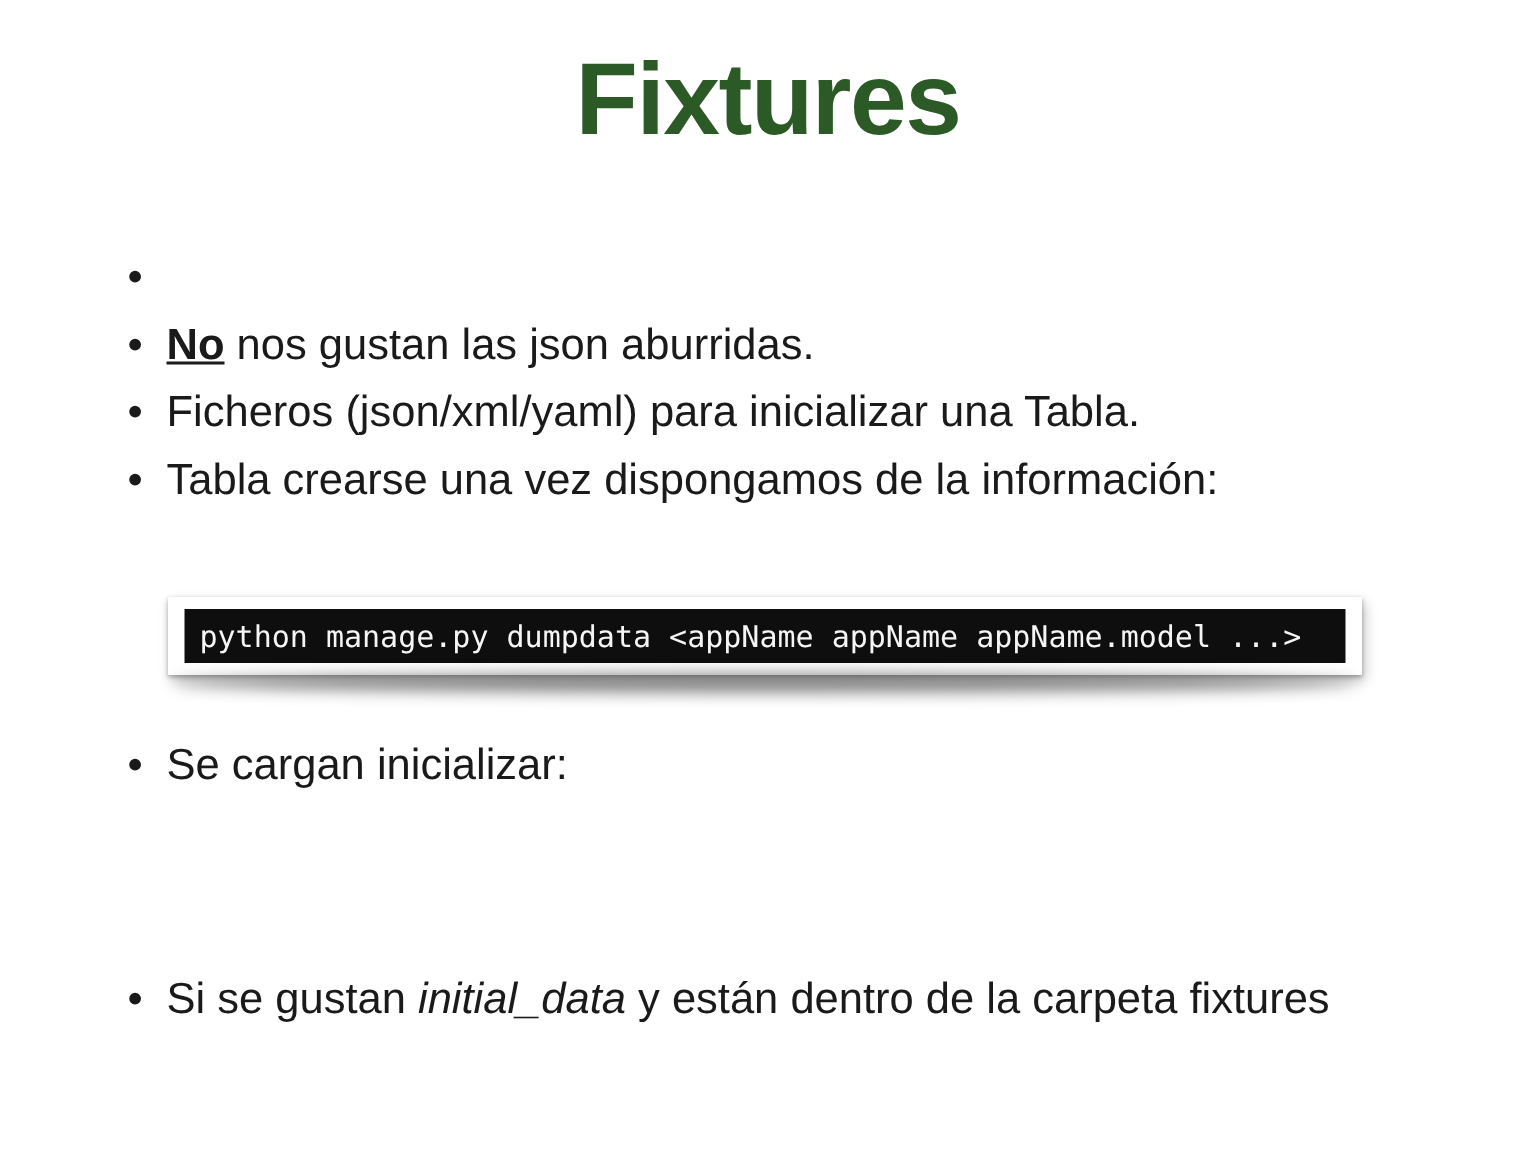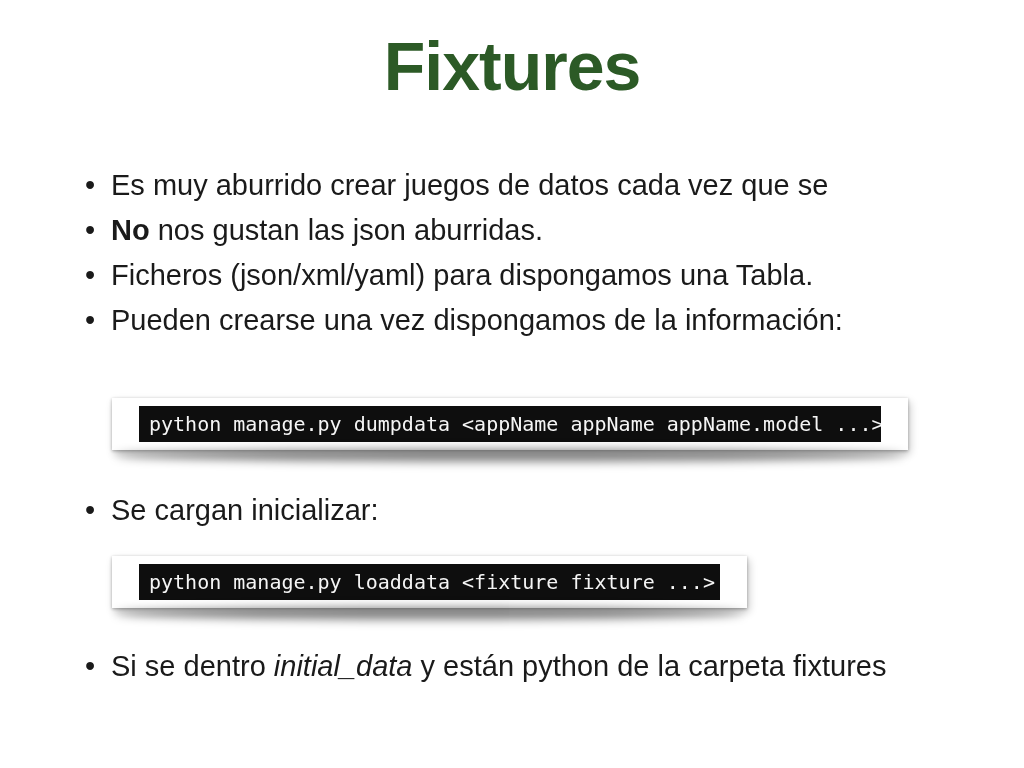--- a/index.html
+++ b/index.html
@@ -39,27 +39,27 @@
     font-size: 29px;
     line-height: 45px;
   }
   .bullets-top { top: 163px; }
   .bullets-b5  { top: 488px; }
   .bullets-b6  { top: 644px; }
   .bullet { display: flex; align-items: flex-start; }
   .dot { flex: 0 0 26px; width: 26px; }
   .btext { flex: 1 1 auto; }
   .bline { display: block; }
-  .b-bold { font-weight: 700; }
+  .b-bold { font-weight: 700; text-decoration: underline; }
   .b-italic { }
   .code-card {
     position: absolute;
     box-sizing: border-box;
     background: #ffffff;
-    padding: 8px 27px;
+    padding: 8px 11px;
     box-shadow: 0 1px 3px rgba(0,0,0,0.30), 2px 4px 8px rgba(0,0,0,0.22);
   }
   .card1 { top: 398px; left: 112px; width: 796px; }
   .card2 { top: 556px; left: 112px; width: 635px; }
   .card-shadow {
     position: absolute;
     left: 4px;
     right: 4px;
     bottom: -12px;
     height: 13px;
@@ -85,42 +85,41 @@
 
 <div class="slide">
 
   <h1 class="title">Fixtures</h1>
 
   <div class="bullets bullets-top">
 
     <div class="bullet">
       <span class="dot">•</span>
       <span class="btext">
-        <span class="bline">Es muy aburrido crear juegos de datos cada vez que se</span>
       </span>
     </div>
 
     <div class="bullet">
       <span class="dot">•</span>
       <span class="btext">
         <span class="bline"><b class="b-bold">No</b><span> nos gustan las json aburridas.</span></span>
       </span>
     </div>
 
     <div class="bullet">
       <span class="dot">•</span>
       <span class="btext">
-        <span class="bline">Ficheros (json/xml/yaml) para dispongamos una Tabla.</span>
+        <span class="bline">Ficheros (json/xml/yaml) para inicializar una Tabla.</span>
       </span>
     </div>
 
     <div class="bullet">
       <span class="dot">•</span>
       <span class="btext">
-        <span class="bline">Pueden crearse una vez dispongamos de la información:</span>
+        <span class="bline">Tabla crearse una vez dispongamos de la información:</span>
       </span>
     </div>
 
   </div>
 
   <div class="code-card card1">
     <div class="code-bar">
       <code>python manage.py dumpdata &lt;appName appName appName.model ...&gt;</code>
     </div>
     <div class="card-shadow"></div>
@@ -128,29 +127,23 @@
 
   <div class="bullets bullets-b5">
     <div class="bullet">
       <span class="dot">•</span>
       <span class="btext">
         <span class="bline">Se cargan inicializar:</span>
       </span>
     </div>
   </div>
 
-  <div class="code-card card2">
-    <div class="code-bar">
-      <code>python manage.py loaddata &lt;fixture fixture ...&gt;</code>
-    </div>
-    <div class="card-shadow"></div>
-  </div>
 
   <div class="bullets bullets-b6">
     <div class="bullet">
       <span class="dot">•</span>
       <span class="btext">
-        <span class="bline"><span>Si se dentro </span><i class="b-italic">initial_data</i><span> y están python de la carpeta fixtures</span></span>
+        <span class="bline"><span>Si se gustan </span><i class="b-italic">initial_data</i><span> y están dentro de la carpeta fixtures</span></span>
       </span>
     </div>
   </div>
 
 </div>
 
 </body></html>

